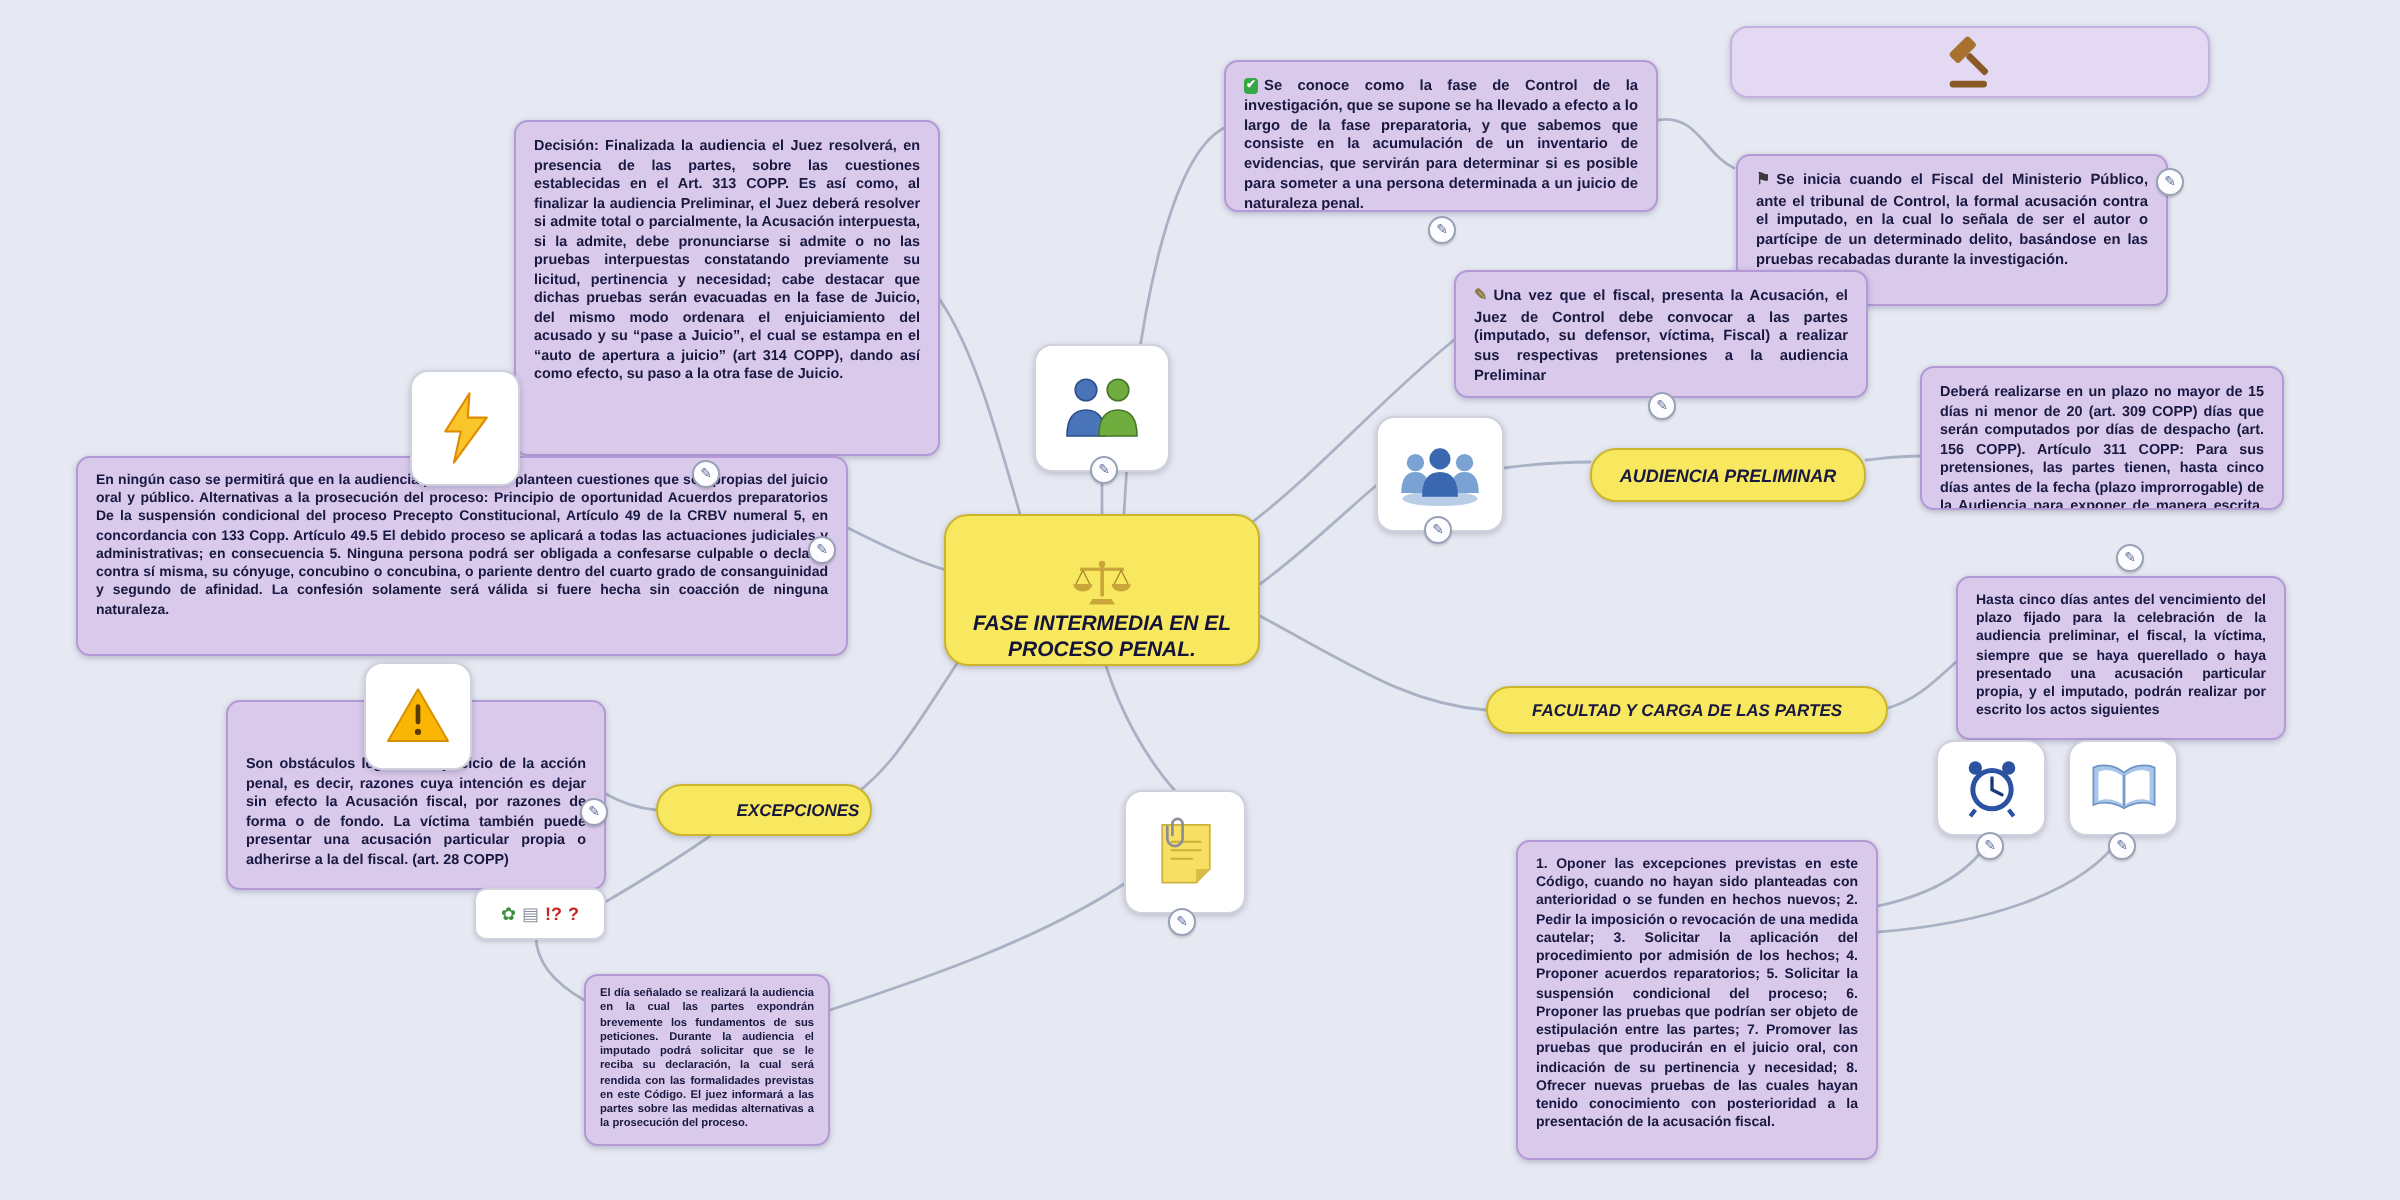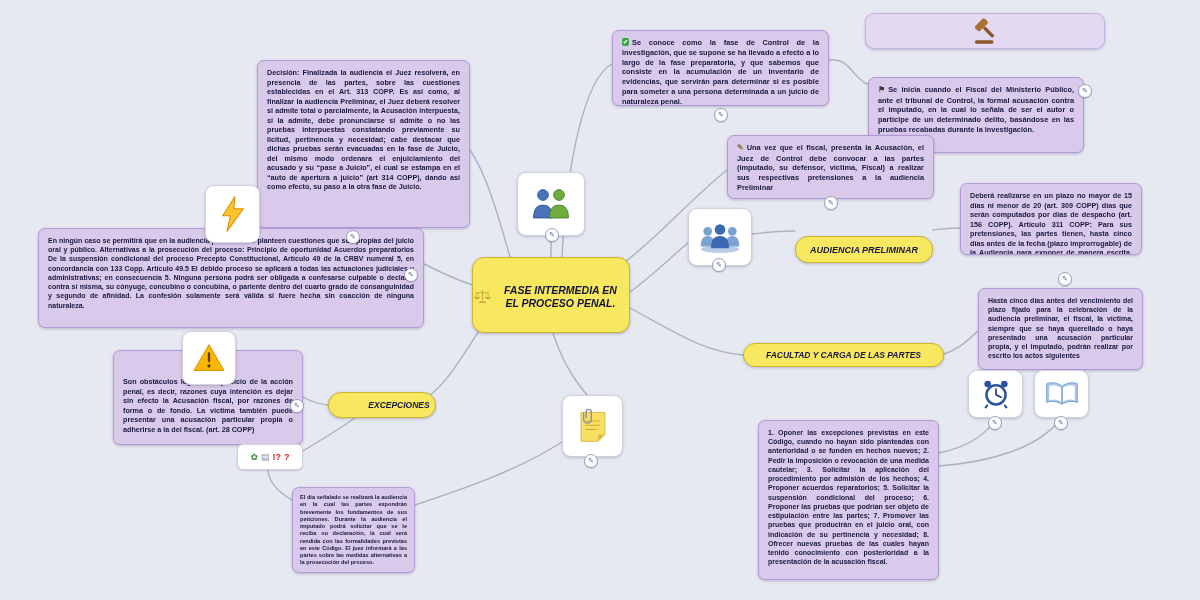--- a/index.html
+++ b/index.html
@@ -16,21 +16,21 @@
        box-shadow:0 1px 3px rgba(50,50,90,.28);}
   .card{position:absolute;background:#fff;border:1px solid #cfd2dd;border-radius:9px;
         display:flex;align-items:center;justify-content:center;z-index:3;
         box-shadow:0 1px 3px rgba(50,50,90,.25);box-sizing:border-box;}
   .card.lav{background:#e3d9f2;border-color:#c3b2e2;}
   .badge{position:absolute;width:12px;height:12px;border-radius:50%;background:#fdfdff;
          border:1px solid #9aa2b8;display:flex;align-items:center;justify-content:center;
          font-size:7px;color:#5a6a9a;z-index:4;box-shadow:0 1px 1px rgba(0,0,0,.15);}
   .center-node{position:absolute;left:472px;top:257px;width:158px;height:76px;box-sizing:border-box;
         background:#f8e85f;border:1px solid #cbb52e;border-radius:12px;z-index:2;
-        display:flex;flex-direction:row;align-items:center;justify-content:flex-end;
+        display:flex;flex-direction:column;align-items:center;justify-content:flex-end;
         padding-top:3px;box-shadow:0 1px 3px rgba(50,50,90,.3);}
   .center-title{font-weight:bold;font-style:italic;font-size:10.5px;line-height:1.25;
         color:#14143a;text-align:center;padding:1px 6px 0 6px;}
   .lead{display:inline-block;margin-right:3px;}
   .check{background:#35a844;color:#fff;border-radius:2px;font-size:6px;line-height:8px;
          padding:0 1px;vertical-align:1px;}
   .flagg{color:#3a3a3a;font-size:8px;}
   .penc{color:#8a7a4a;font-size:8px;}
   .mini{position:absolute;left:237px;top:444px;width:64px;height:24px;background:#fff;
         border:1px solid #cfd2dd;border-radius:6px;display:flex;gap:3px;align-items:center;
@@ -133,21 +133,21 @@
           <circle cx="36" cy="12" r="4.6"></circle>
           <path d="M28.5 28 q0-11 7.5-11 q7.5 0 7.5 11 z"></path>
         </g>
       <g fill="#3a68b0">
           <circle cx="23" cy="10" r="5.6"></circle>
           <path d="M13.5 30 q0-13 9.5-13 q9.5 0 9.5 13 z"></path>
         </g>
     </svg>
   </div>
 
-  <div class="lbl" style="left:795px;top:236px;width:138px;height:27px;font-size:9px;">
+  <div class="lbl" style="left:795px;top:224px;width:138px;height:27px;font-size:9px;">
     <span>AUDIENCIA PRELIMINAR</span>
   </div>
 
   <div class="node purple fz72" style="left:960px;top:183px;width:182px;height:72px;">
     <span>Deberá realizarse en un plazo no mayor de 15 días ni menor de 20 (art. 309 COPP) días que serán computados por días de despacho (art. 156 COPP). Artículo 311 COPP: Para sus pretensiones, las partes tienen, hasta cinco días antes de la fecha (plazo improrrogable) de la Audiencia para exponer de manera escrita, sus respectivas pretensiones y facultades.</span>
   </div>
 
   <div class="lbl" style="left:743px;top:343px;width:201px;height:24px;font-size:8.5px;">
     <span>FACULTAD Y CARGA DE LAS PARTES</span>
   </div>

